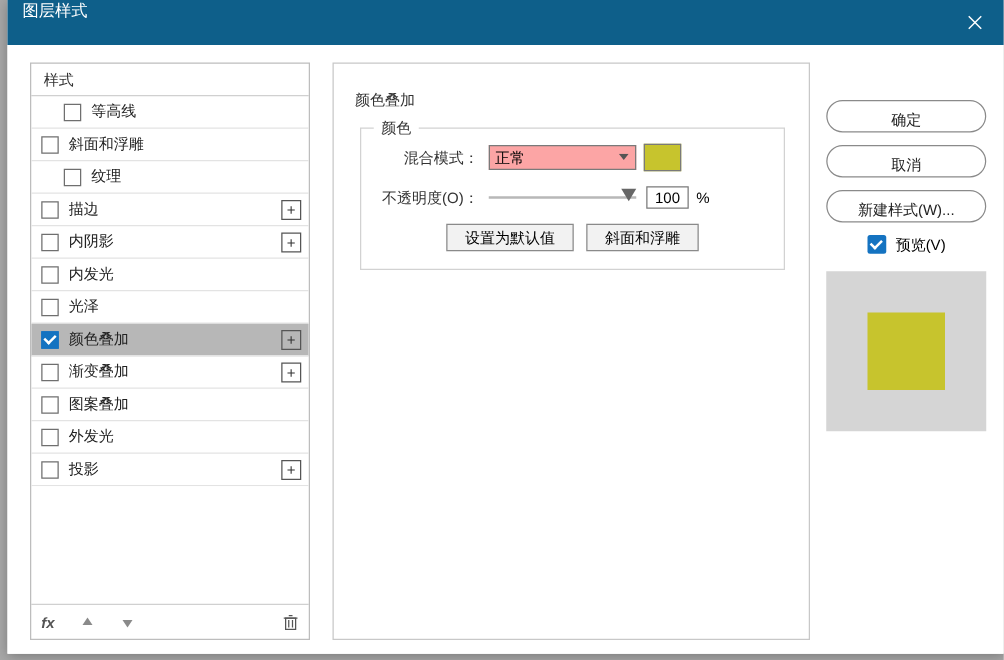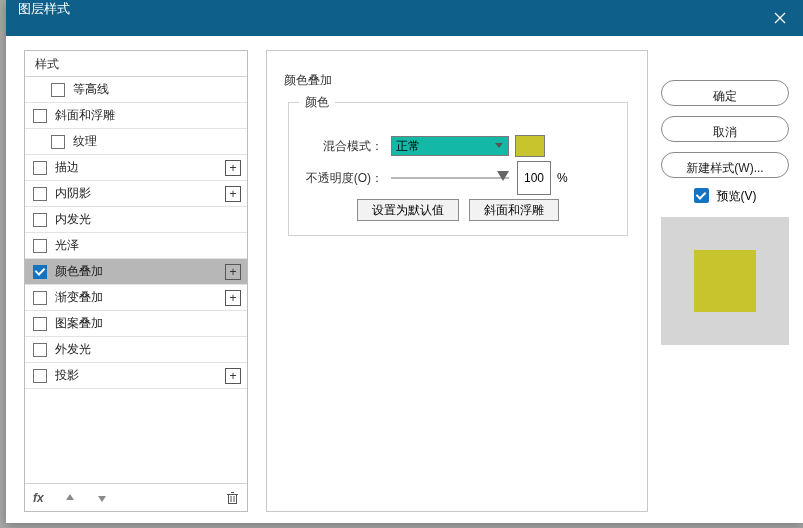--- a/index.html
+++ b/index.html
@@ -28,32 +28,32 @@
 .lp-footer { position: absolute; left: 0; right: 0; bottom: 0; height: 28px; border-top: 1px solid #d0d0d0; display: flex; align-items: center; padding: 0 8px; color: #555; gap: 20px; }
 .lp-footer .fx { font-style: italic; font-weight: bold; }
 .lp-footer .spacer { flex: 1; }
 .lp-footer .ico { cursor: pointer; display: inline-flex; }
 
 
 .mid-border { position: absolute; left: 260px; top: 14px; width: 382px; height: 462px; border: 1px solid #c8c8c8; }
 .mid-group { position: absolute; left: 272px; top: 43px; width: 360px; border: 1px solid #c3c3c3; }
 .mid-legend1 { position: absolute; left: 272px; top: 36px; background: #fff; padding: 0 6px; color: #333; font-size: 12px; }
 
-.sub-group { margin: 16px 10px 10px 10px; border: 1px solid #d2d2d2; padding: 30px 12px 14px 12px; position: relative; }
+.sub-group { margin: 16px 10px 10px 10px; border: 1px solid #d2d2d2; padding: 10px 12px 14px 12px; position: relative; }
 .sub-group-title { position: absolute; top: -9px; left: 10px; background: #fff; padding: 0 6px; color: #333; }
 
 .form-row { display: flex; align-items: center; height: 26px; margin-bottom: 6px; }
 .form-label { width: 82px; text-align: right; margin-right: 8px; color: #333; }
-.combo { flex: 0 0 118px; height: 20px; border: 1px solid #7a7a7a; background: #14b8a6; display: flex; align-items: center; padding: 0 4px; position: relative; }
+.combo { flex: 0 0 118px; height: 20px; border: 1px solid #7a7a7a; background: #fca5a5; display: flex; align-items: center; padding: 0 4px; position: relative; }
 .combo-arrow { position: absolute; right: 2px; top: 2px; width: 14px; height: 14px; display: flex; align-items: center; justify-content: center; }
 .swatch { width: 30px; height: 22px; background: #c7c42d; border: 1px solid #7a7a7a; margin-left: 6px; cursor: pointer; }
 .slider-wrap { flex: 0 0 118px; height: 16px; position: relative; }
 .slider-track { position: absolute; left: 0; right: 0; top: 7px; height: 2px; background: #b8b8b8; }
 .slider-thumb { position: absolute; top: 1px; width: 0; height: 0; border-left: 6px solid transparent; border-right: 6px solid transparent; border-top: 10px solid #666; }
-.num-input { width: 34px; height: 34px; border: 1px solid #7a7a7a; margin-left: 8px; text-align: center; padding: 0 2px; }
+.num-input { width: 34px; height: 18px; border: 1px solid #7a7a7a; margin-left: 8px; text-align: center; padding: 0 2px; }
 .pct { margin-left: 6px; }
 
 .btn-row { display: flex; justify-content: center; gap: 10px; margin-top: 8px; }
 .flat-btn { height: 22px; padding: 0 14px; border: 1px solid #8a8a8a; background: #f2f2f2; cursor: pointer; display: flex; align-items: center; }
 
 
 .right-panel { position: absolute; right: 14px; top: 44px; width: 128px; }
 .r-btn { width: 128px; height: 26px; border: 1px solid #8a8a8a; border-radius: 13px; background: #fff; display: flex; align-items: flex-end; justify-content: center; margin-bottom: 10px; cursor: pointer; color: #222; }
 .preview-row { display: flex; justify-content: center; gap: 8px; margin-top: 4px; margin-bottom: 12px; }
 .chk { width: 15px; height: 15px; background: #1473c1; border-radius: 2px; display: flex; align-items: center; justify-content: center; }

